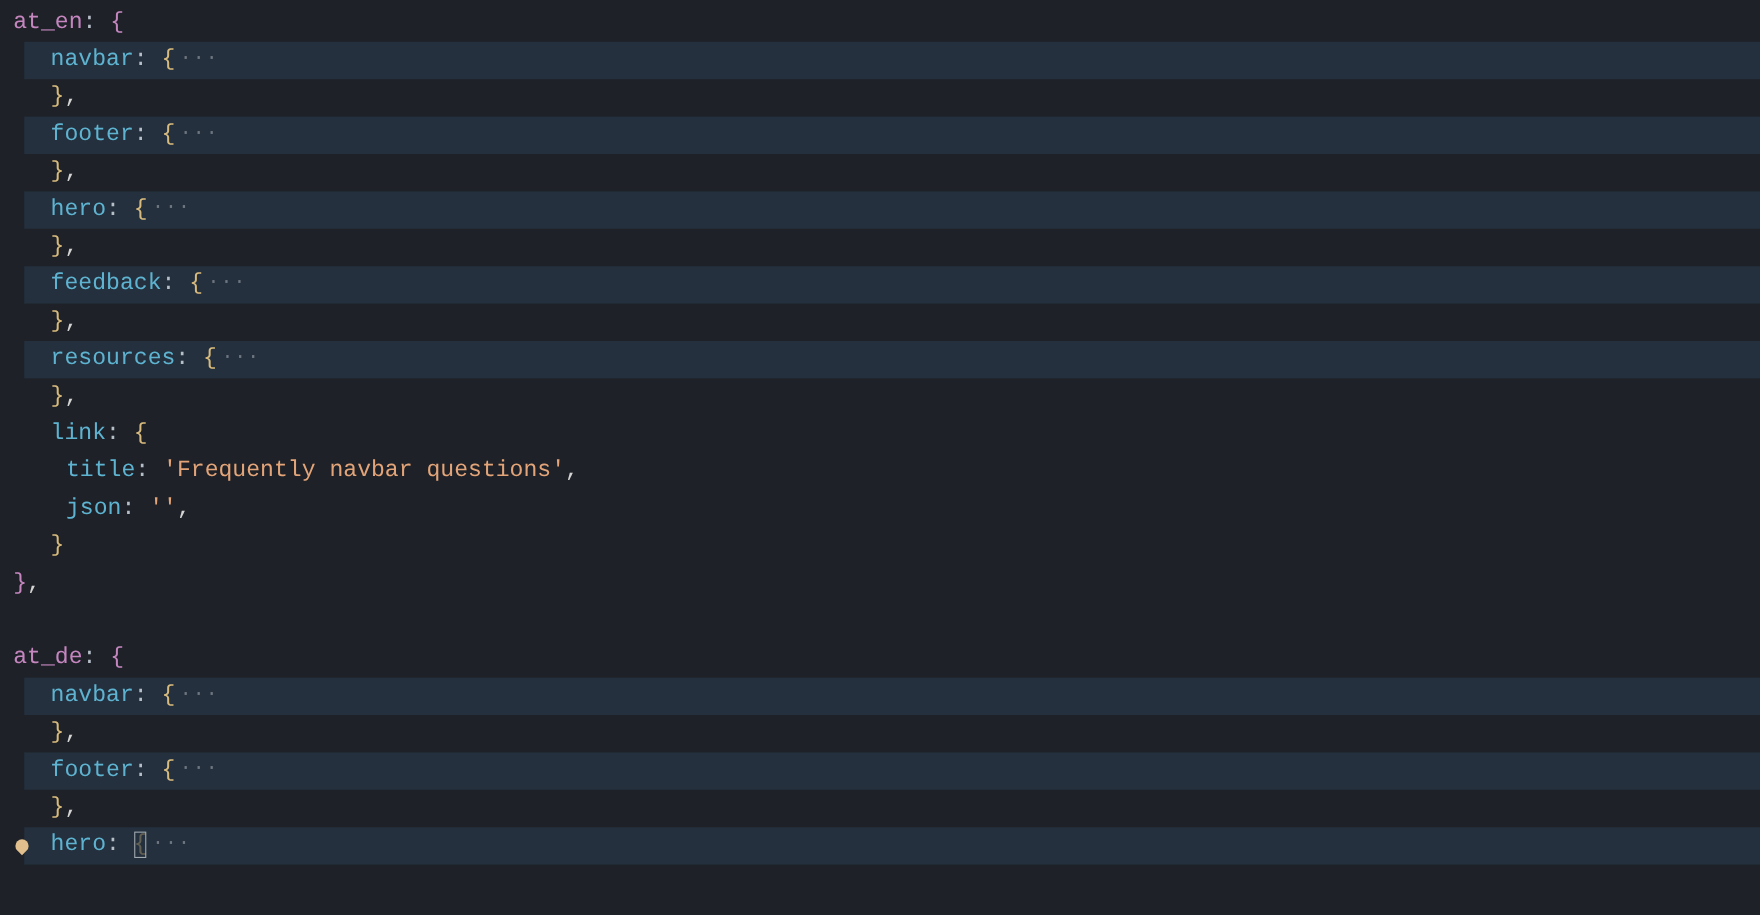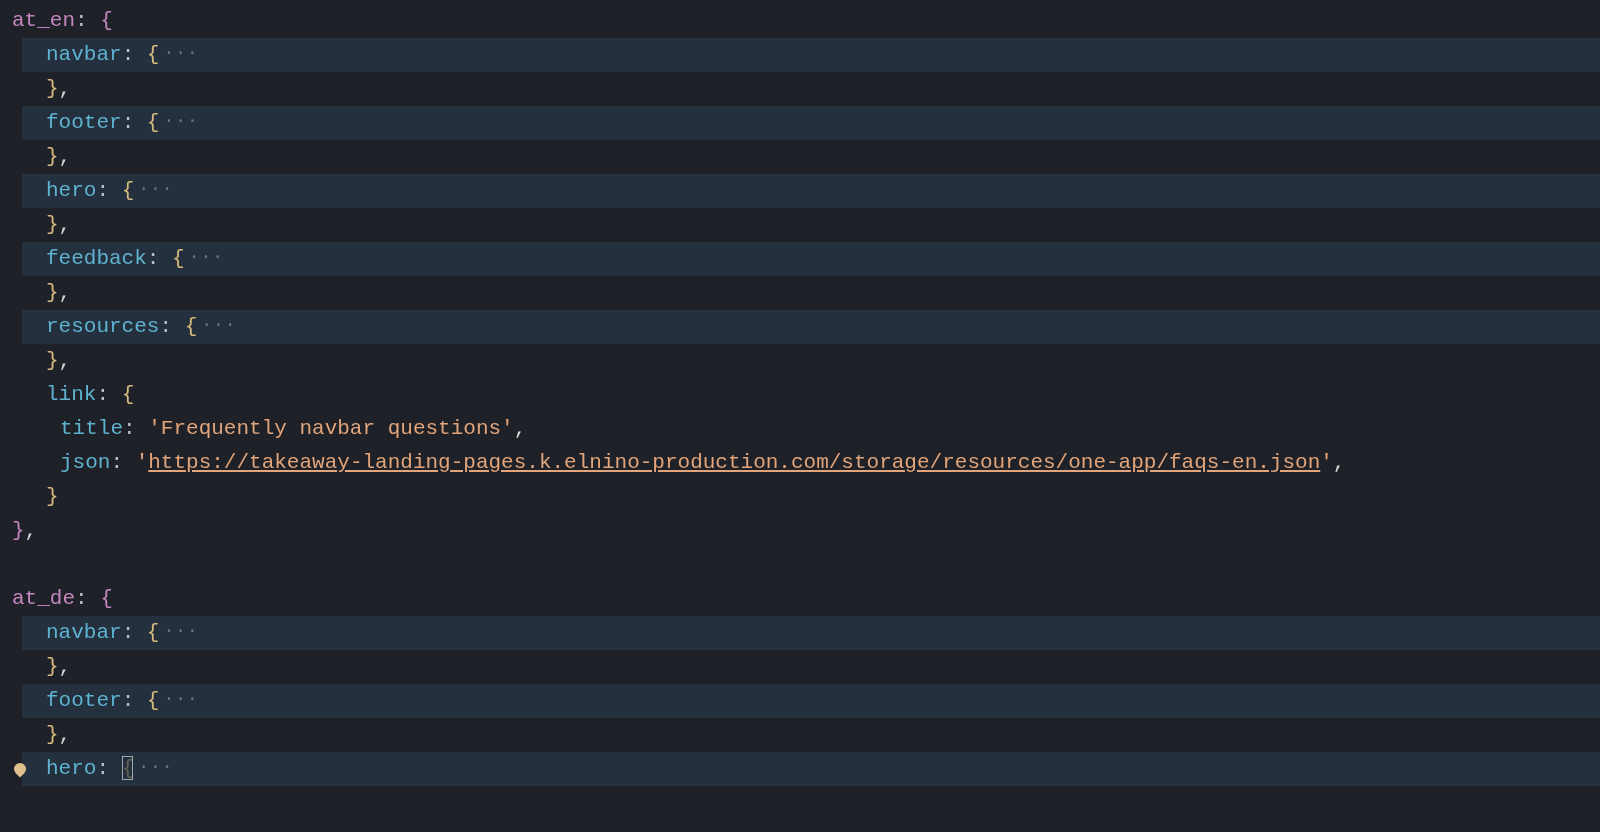--- a/index.html
+++ b/index.html
@@ -115,21 +115,21 @@
 
   <div class="line indent1">
     <span class="key">link</span><span class="colon">: </span><span class="braceYellow">{</span>
   </div>
 
   <div class="line indent2">
     <span class="key">title</span><span class="colon">: </span><span class="string">'Frequently navbar questions'</span><span class="comma">,</span>
   </div>
 
   <div class="line indent2">
-    <span class="key">json</span><span class="colon">: </span><span class="string">'</span><span class="link">https://takeaway-landing-pages.k.elnino-production.com/storage/resources/one-app/faqs-en.json</span><span class="string">'</span><span class="comma">,</span>
+    <span class="key">json</span><span class="colon">: </span><span class="string">'</span><span class="string">'</span><span class="comma">,</span>
   </div>
 
   <div class="line indent1">
     <span class="braceYellow">}</span>
   </div>
 
   <div class="line">
     <span class="bracePink">}</span><span class="comma">,</span>
   </div>
 

